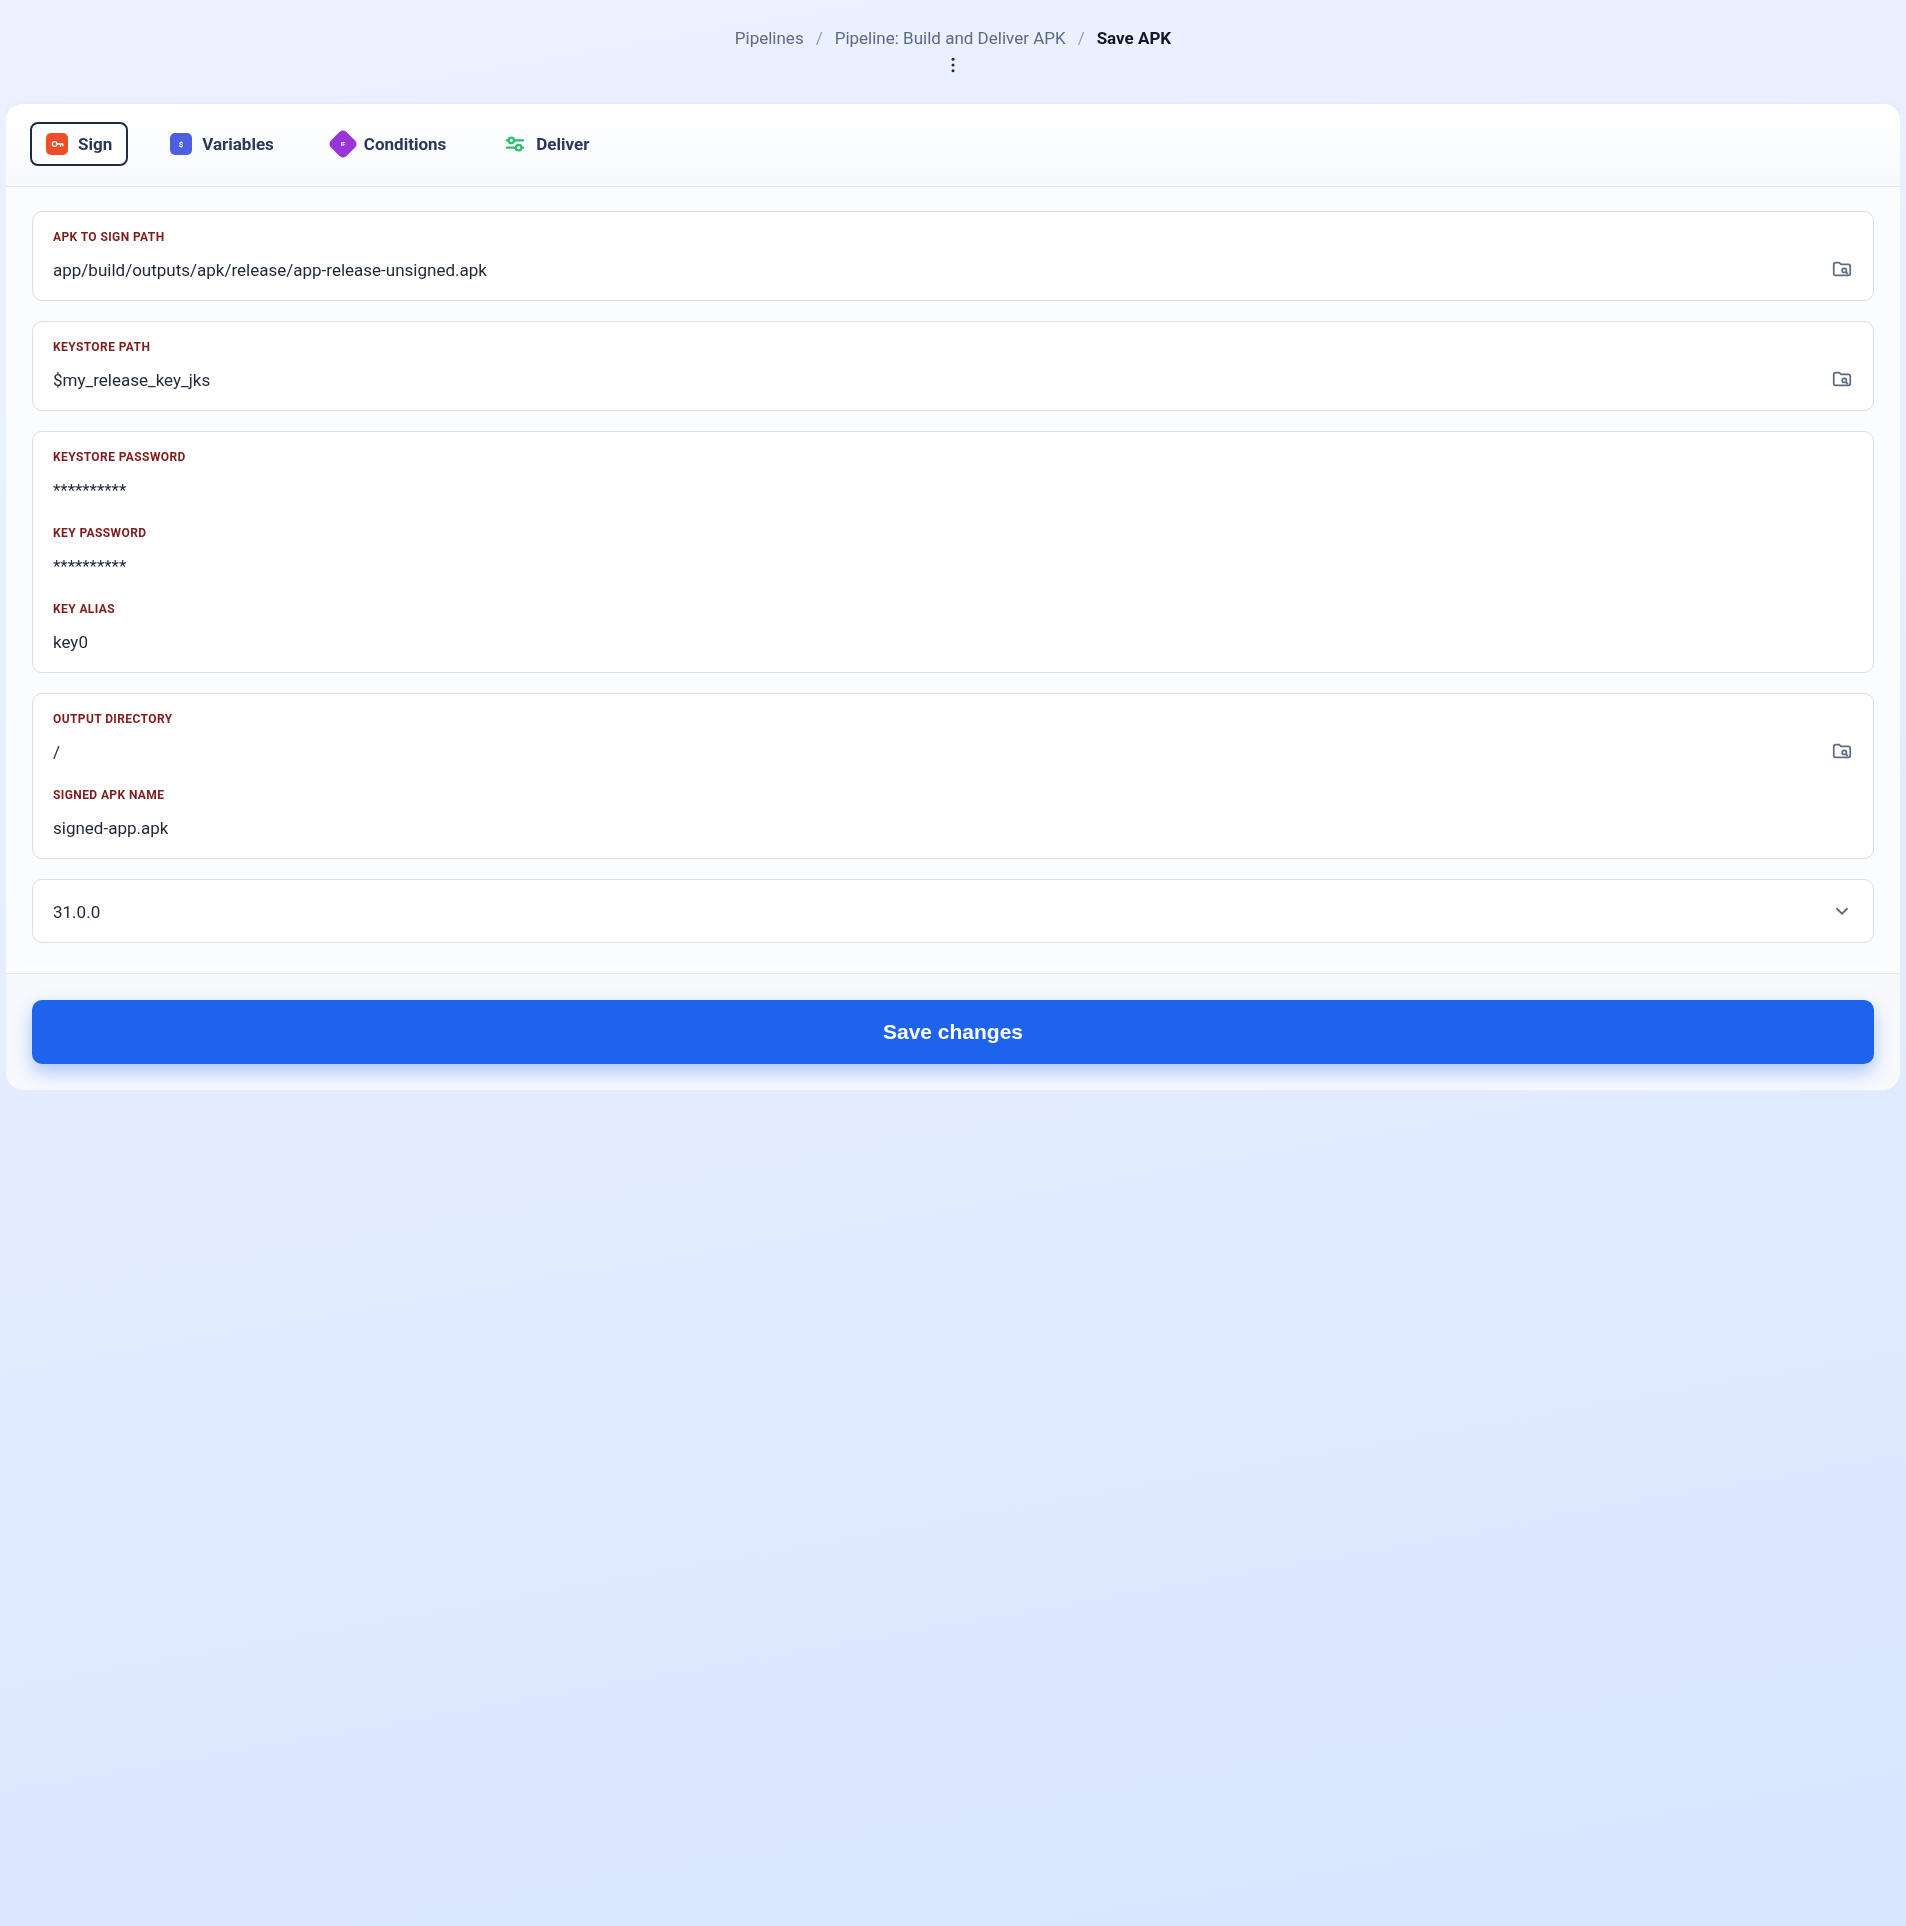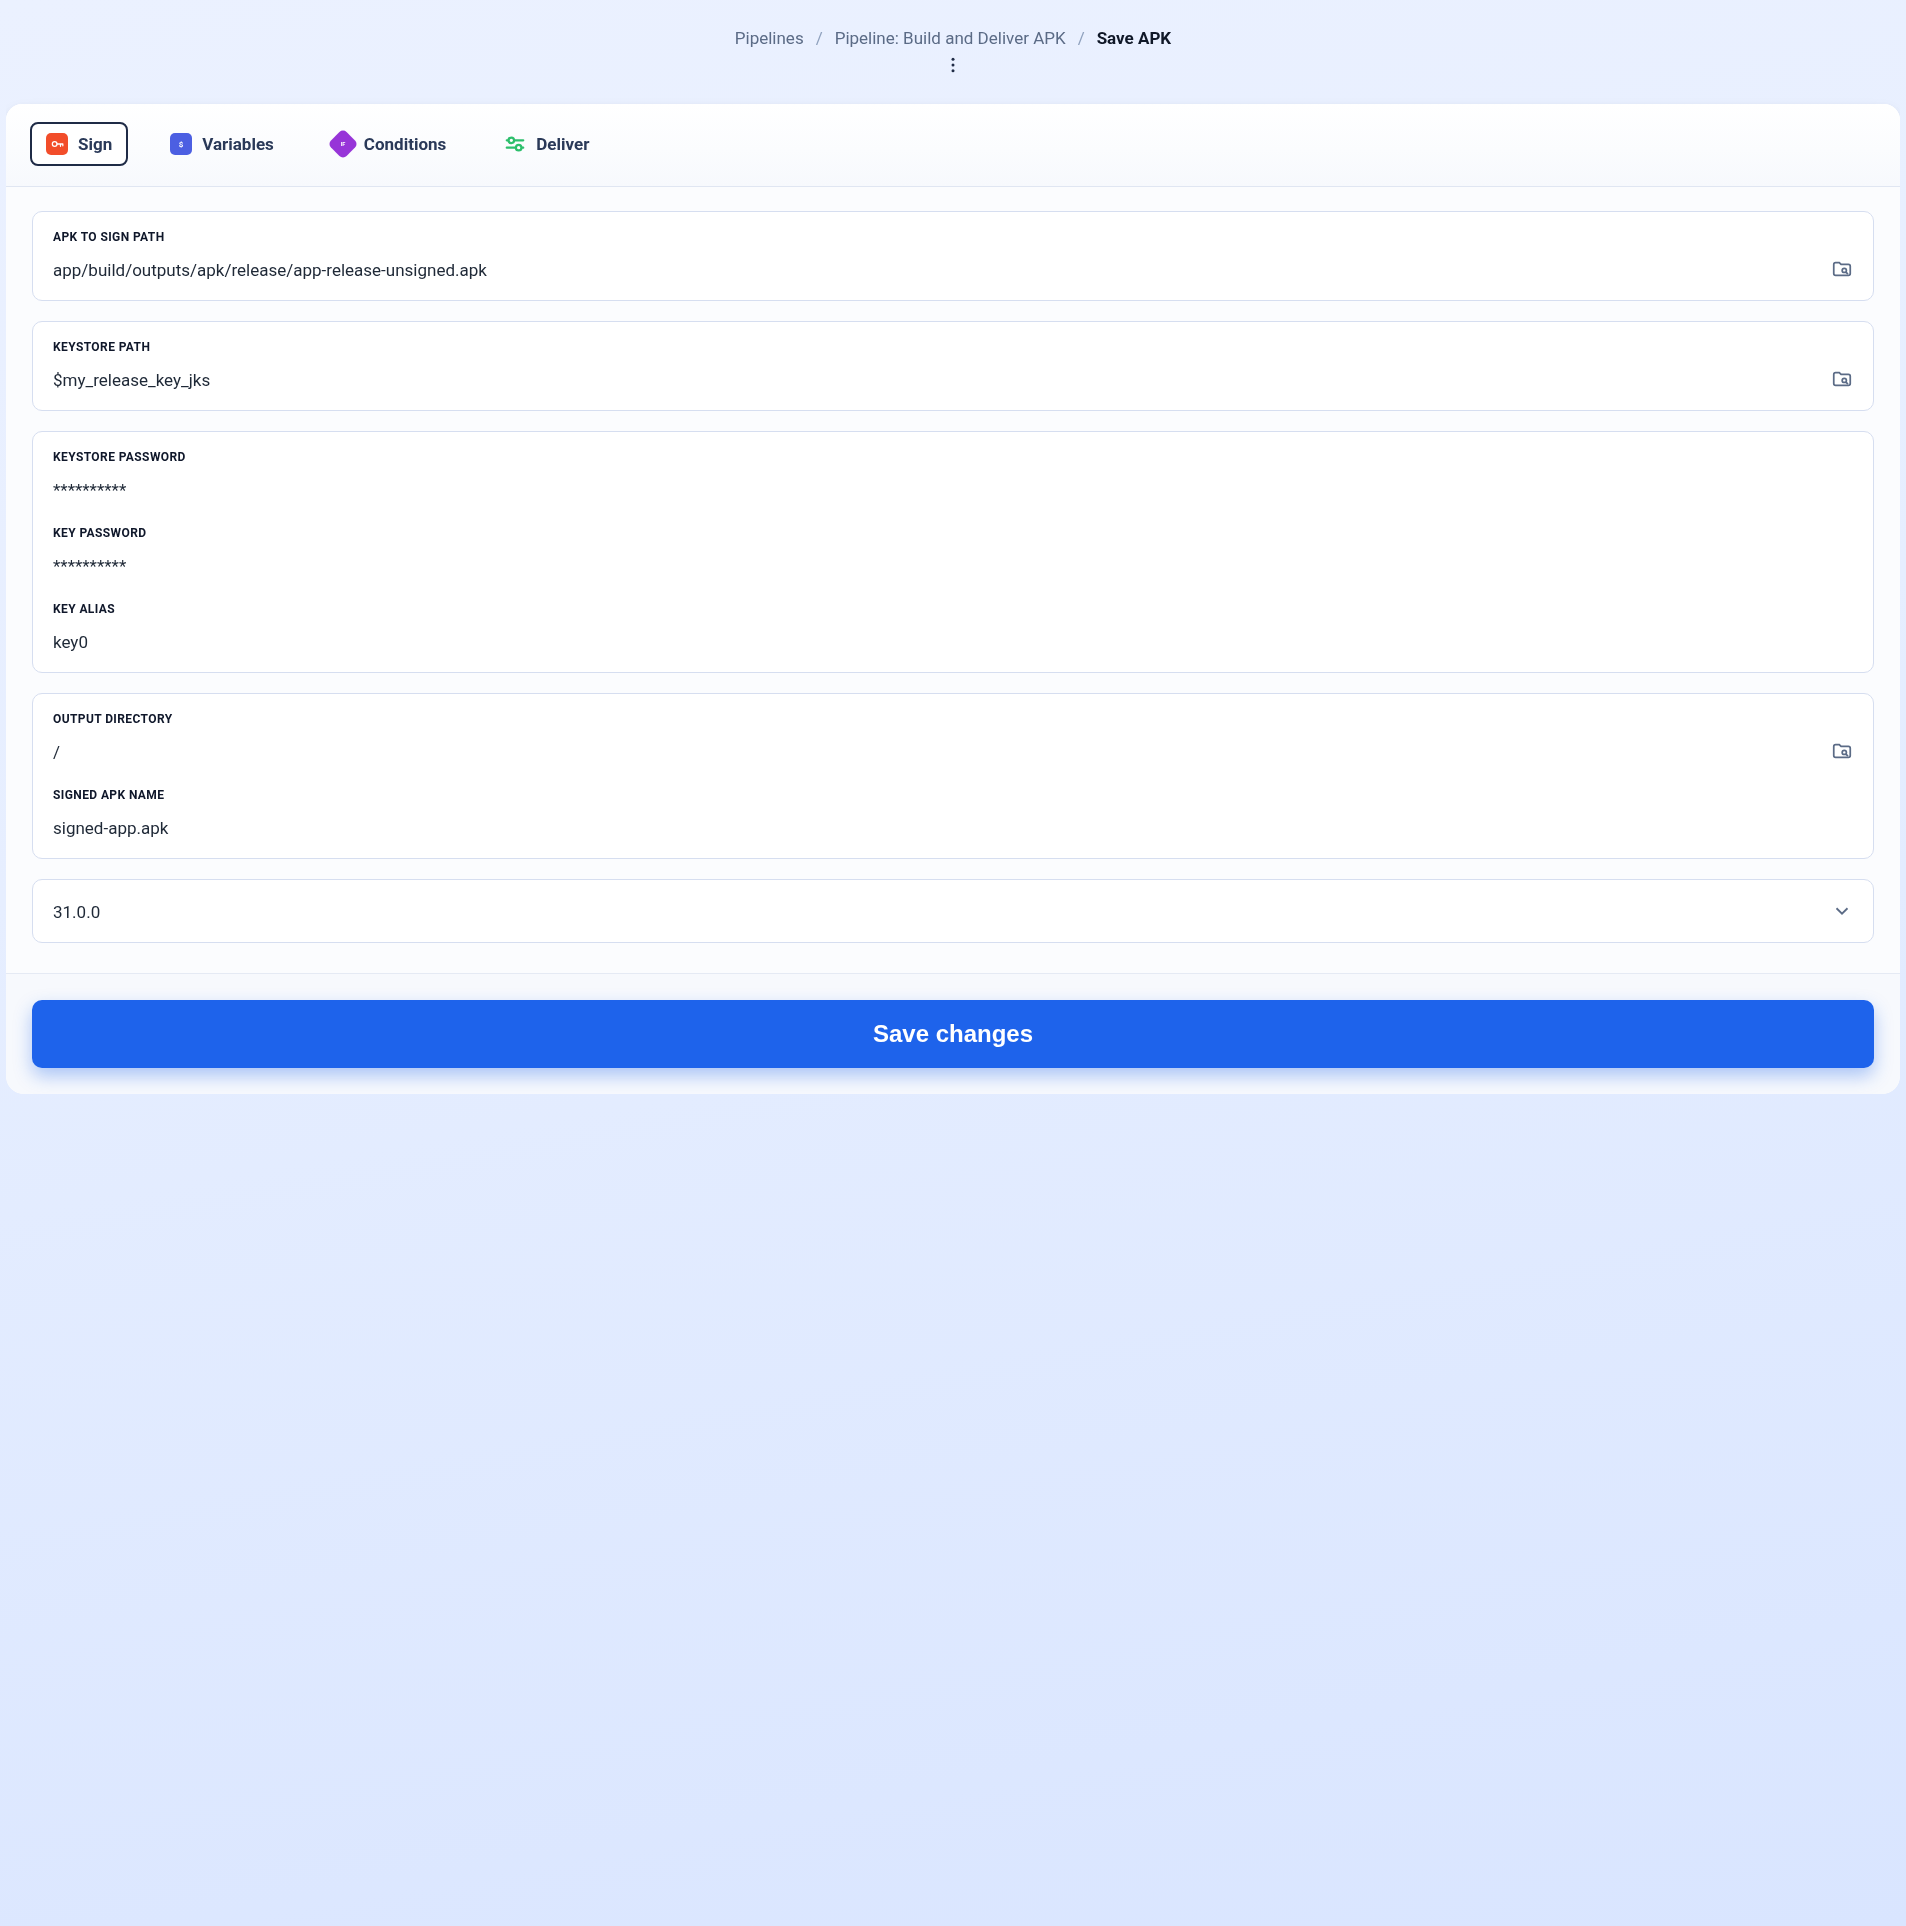--- a/index.html
+++ b/index.html
@@ -117,21 +117,21 @@
   .field {
     padding: 18px 20px 18px 20px;
   }
   .field + .field {
     padding-top: 6px;
   }
   .field-label {
     font-size: 12px;
     letter-spacing: 0.4px;
     font-weight: 700;
-    color: #0f172a;
+    color: #7f1d1d;
     margin-bottom: 12px;
   }
   .field-row {
     display: flex;
     align-items: center;
     justify-content: space-between;
     gap: 20px;
   }
   .field-input {
     flex: 1 1 auto;
@@ -163,21 +163,21 @@
     border-top: 1px solid #E5EAF4;
     padding: 26px;
     background: #F7F9FD;
   }
   .save-btn {
     width: 100%;
     background: #1E63EB;
     color: #FFFFFF;
     border: none;
     border-radius: 10px;
-    font-size: 24px;
+    font-size: 21px;
     font-weight: 700;
     padding: 20px 16px;
     cursor: pointer;
     box-shadow: 0 8px 18px rgba(30,99,235,0.35);
   }
 
 </style>
 </head>
 <body>
 

